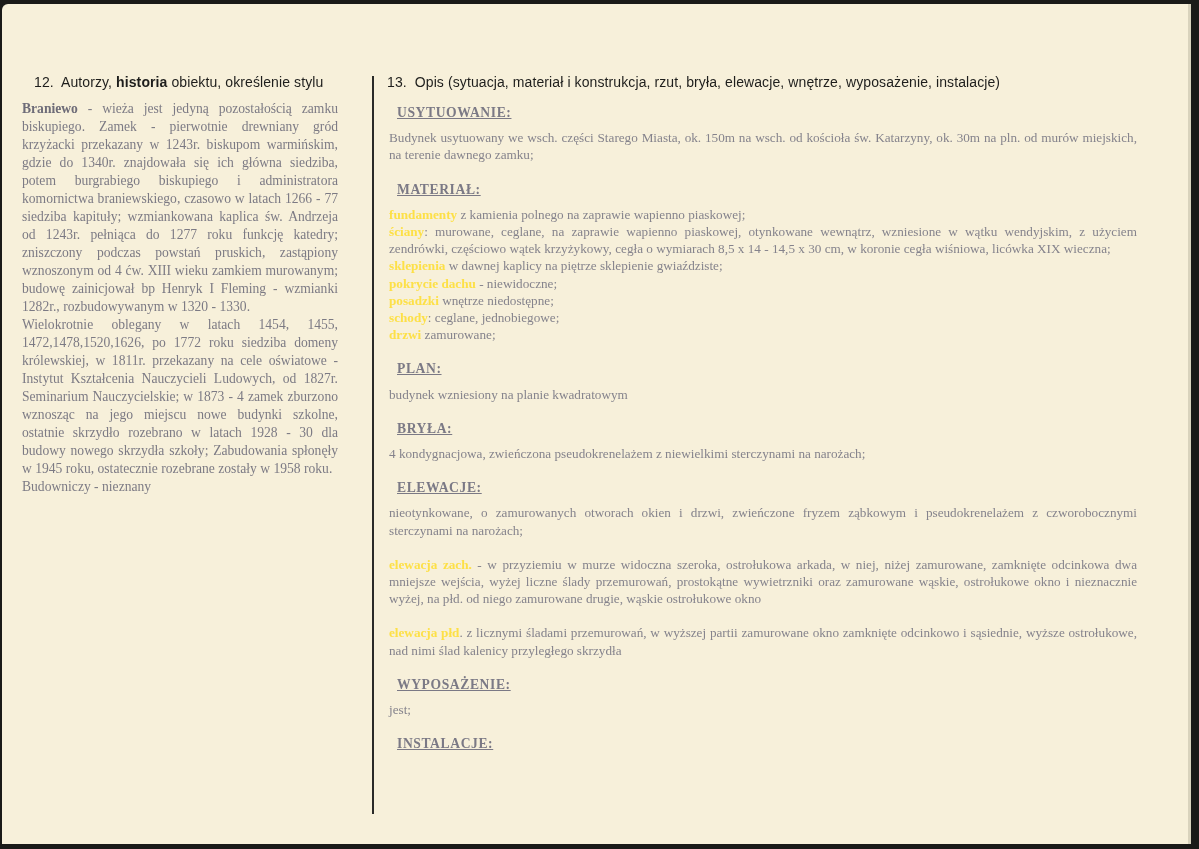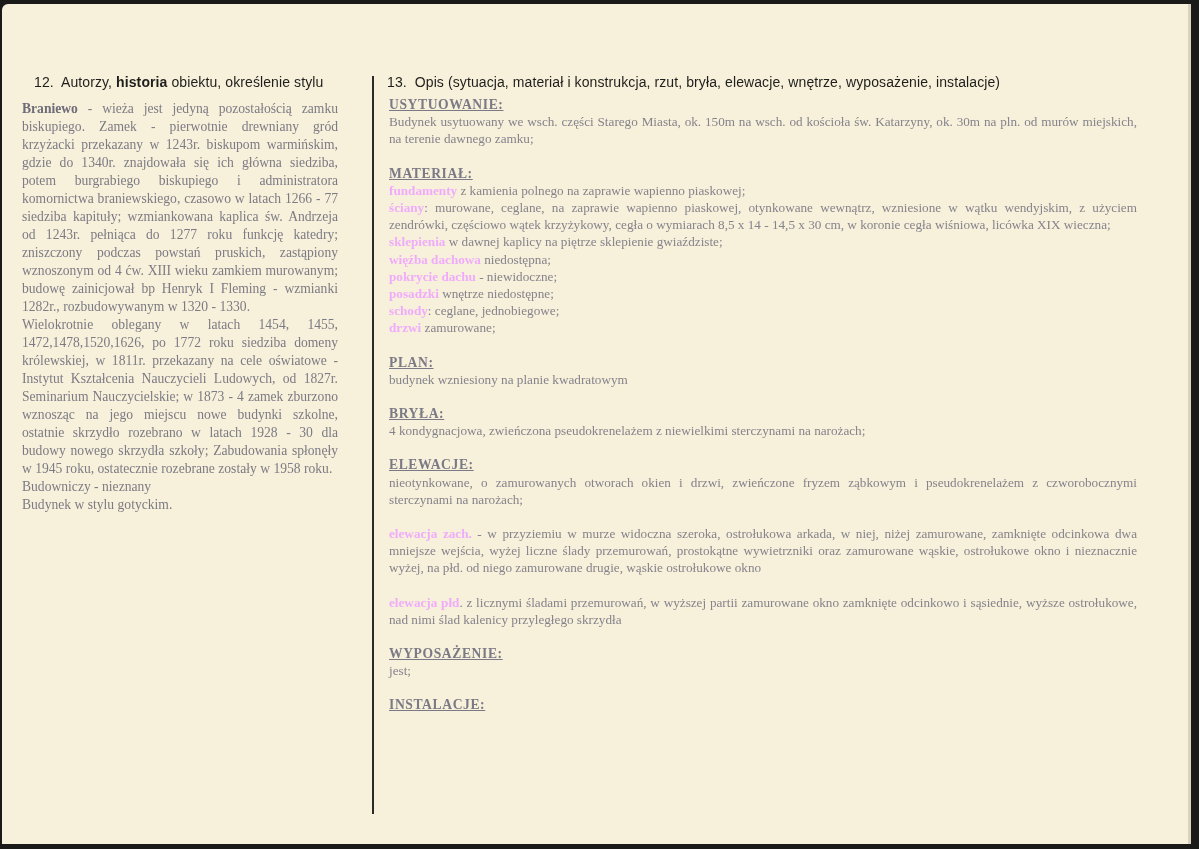--- a/index.html
+++ b/index.html
@@ -70,25 +70,25 @@
     font-size: 13.2px;
     line-height: 17.2px;
     color: #85838c;
   }
   .right-col .heading {
     font-weight: bold;
     text-decoration: underline;
     letter-spacing: 0.6px;
     color: #7b7985;
     font-size: 13.6px;
-    margin: 0;
+    margin: 8px;
   }
   .right-col .block { margin-bottom: 17px; }
   .right-col p { margin: 0; text-align: justify; }
-  .right-col .term { font-weight: bold; color: #f0abfc; font-family: Liberation Serif, serif; }
+  .right-col .term { font-weight: bold; color: #fde047; font-family: Liberation Serif, serif; }
 </style>
 </head>
 <body>
 
 <div class="page"></div>
 <div class="scan-edge-right"></div>
 <div class="divider"></div>
 
 <div class="section-label label-12">
   <span>12.</span>&nbsp;
@@ -97,35 +97,33 @@
 
 <div class="section-label label-13">
   <span>13.</span>&nbsp;
   <span>Opis (sytuacja, materiał i konstrukcja, rzut, bryła, elewacje, wnętrze, wyposażenie, instalacje)</span>
 </div>
 
 <div class="left-col">
   <p><span class="strong">Braniewo</span><span> - wieża jest jedyną pozostałością zamku biskupiego. Zamek - pierwotnie drewniany gród krzyżacki przekazany w 1243r. biskupom warmińskim, gdzie do 1340r. znajdowała się ich główna siedziba, potem burgrabiego biskupiego i administratora komornictwa braniewskiego, czasowo w latach 1266 - 77 siedziba kapituły; wzmiankowana kaplica św. Andrzeja od 1243r. pełniąca do 1277 roku funkcję katedry; zniszczony podczas powstań pruskich, zastąpiony wznoszonym od 4 ćw. XIII wieku zamkiem murowanym; budowę zainicjował bp Henryk I Fleming - wzmianki 1282r., rozbudowywanym w 1320 - 1330.</span></p>
   <p>Wielokrotnie oblegany w latach 1454, 1455, 1472,1478,1520,1626, po 1772 roku siedziba domeny królewskiej, w 1811r. przekazany na cele oświatowe - Instytut Kształcenia Nauczycieli Ludowych, od 1827r. Seminarium Nauczycielskie; w 1873 - 4 zamek zburzono wznosząc na jego miejscu nowe budynki szkolne, ostatnie skrzydło rozebrano w latach 1928 - 30 dla budowy nowego skrzydła szkoły; Zabudowania spłonęły w 1945 roku, ostatecznie rozebrane zostały w 1958 roku.</p>
   <p style="text-align:left">Budowniczy - nieznany</p>
-  <p style="text-align:left">Budynek w stylu gotyckim.</p>
 </div>
 
 <div class="right-col">
   <div class="block">
     <p class="heading">USYTUOWANIE:</p>
     <p>Budynek usytuowany we wsch. części Starego Miasta, ok. 150m na wsch. od kościoła św. Katarzyny, ok. 30m na pln. od murów miejskich,  na terenie dawnego zamku;</p>
   </div>
 
   <div class="block">
     <p class="heading">MATERIAŁ:</p>
     <p><span class="term">fundamenty</span><span> z kamienia polnego na zaprawie wapienno piaskowej;</span></p>
     <p><span class="term">ściany</span><span>: murowane, ceglane, na zaprawie wapienno piaskowej, otynkowane wewnątrz, wzniesione w wątku wendyjskim, z użyciem zendrówki, częściowo wątek krzyżykowy,  cegła o wymiarach 8,5 x 14 - 14,5 x 30 cm, w koronie cegła wiśniowa, licówka XIX wieczna;</span></p>
     <p><span class="term">sklepienia</span><span>  w dawnej kaplicy na piętrze sklepienie gwiaździste;</span></p>
-    <p><span class="term">więźba dachowa</span><span> niedostępna;</span></p>
     <p><span class="term">pokrycie dachu</span><span> - niewidoczne;</span></p>
     <p><span class="term">posadzki</span><span> wnętrze niedostępne;</span></p>
     <p><span class="term">schody</span><span>: ceglane, jednobiegowe;</span></p>
     <p><span class="term">drzwi</span><span>  zamurowane;</span></p>
   </div>
 
   <div class="block">
     <p class="heading">PLAN:</p>
     <p>budynek wzniesiony na planie kwadratowym</p>
   </div>

